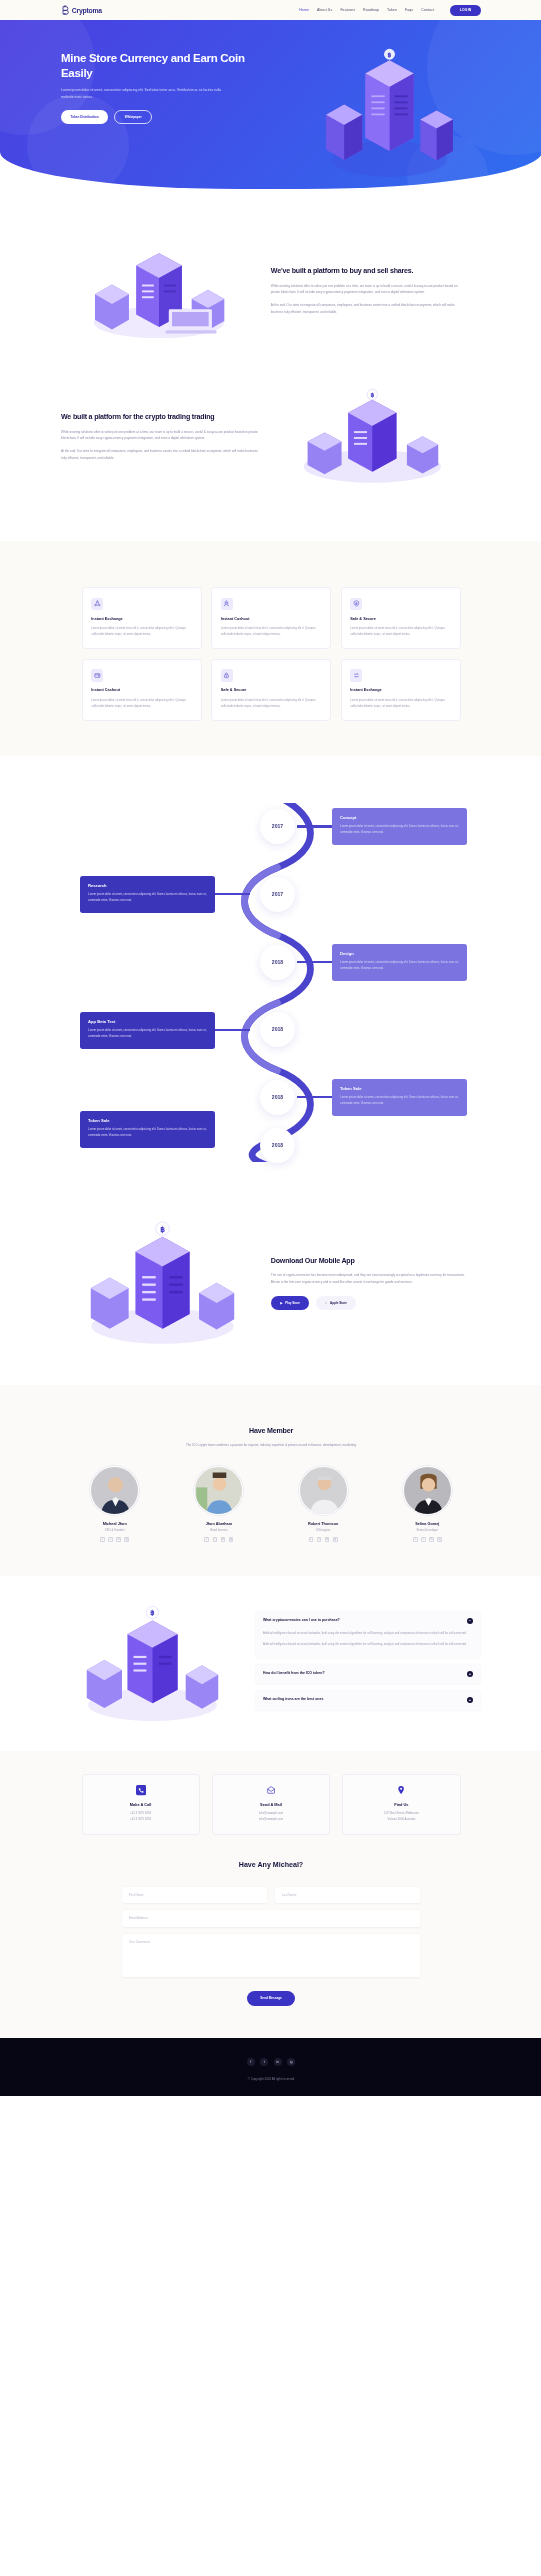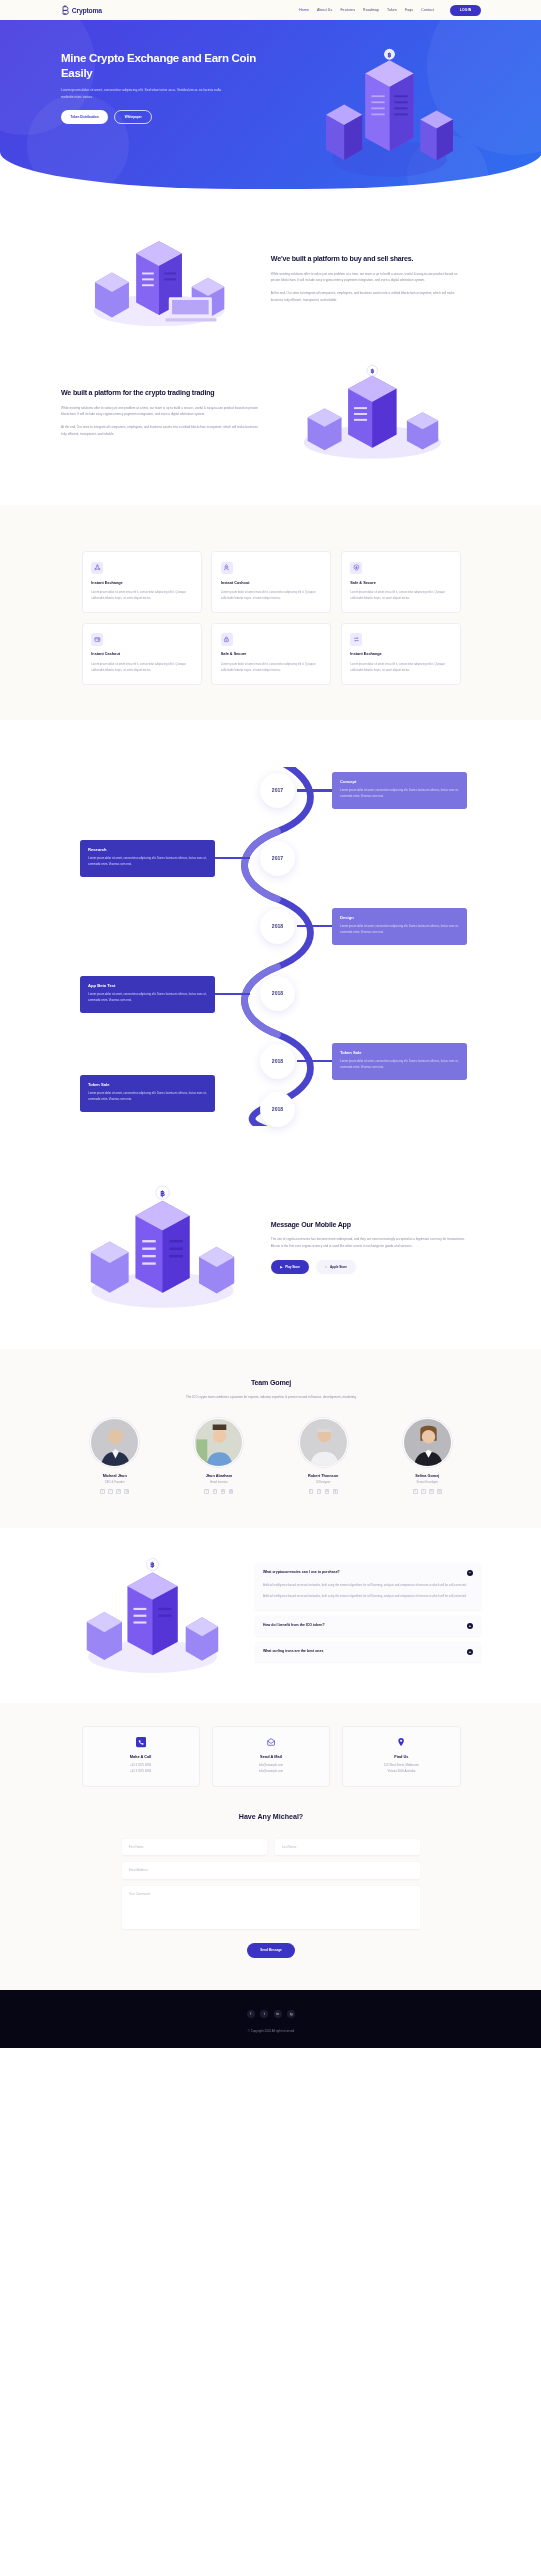--- a/index.html
+++ b/index.html
@@ -54,21 +54,21 @@
     background:#fff;color:#3a33c4;font-size:3.1px;font-weight:700;border:none;
     border-radius:13.5px;padding:4.1px 9.5px;cursor:pointer;
   }
   .btn-outline{
     background:transparent;color:#fff;font-size:3.1px;font-weight:700;
     border:0.7px solid rgba(255,255,255,.75);border-radius:13.5px;padding:4.1px 9.5px;cursor:pointer;
   }
   .hero-right{flex:1;position:relative;}
 
   
-  .sec{width:420px;margin:0 auto;}
+  .sec{width:420px;margin:12px auto;}
   .sec-title{font-size:7.1px;font-weight:700;letter-spacing:-0.2px;line-height:1.35;color:#15123c;}
   .sec-body{font-size:3.1px;color:#8d8da8;line-height:2.15;margin-top:6.1px;}
 
   
   .about1{display:flex;align-items:center;padding:41px 0 20.3px;}
   .about1 .art{width:203px;height:98px;position:relative;}
   .about1 .txt{width:203px;padding-left:6.8px;}
 
   
   .about2{display:flex;align-items:center;padding:13.5px 0 41px;}
@@ -233,21 +233,21 @@
     </div>
   </div>
 
   <section class="hero">
     <span class="blob b1"></span>
     <span class="blob b2"></span>
     <span class="blob b3"></span>
     <span class="blob b4"></span>
     <div class="hero-inner">
       <div class="hero-left">
-        <h1 class="hero-title">Mine Crypto Exchange and Earn Coin Easily</h1>
+        <h1 class="hero-title">Mine Store Currency and Earn Coin Easily</h1>
         <p class="hero-sub">Lorem ipsum dolor sit amet, consectetur adipiscing elit. Sed vitae tortor arcu. Vestibulum ac ex lacinia nulla molestie nunc varius.</p>
         <div class="hero-btns">
           <button class="btn-light">Token Distributtion</button>
           <button class="btn-outline">Whitepaper</button>
         </div>
       </div>
       <div class="hero-right">
         <svg viewBox="0 0 300 230" width="203" height="139" style="position:absolute;right:-10.2px;top:-4.1px;">
           <ellipse cx="150" cy="185" rx="95" ry="30" fill="#3f4fe0" opacity=".45"></ellipse>
 
@@ -478,39 +478,39 @@
           <rect x="160" y="106" width="20" height="3.5" fill="#3a22ae" opacity=".65"></rect>
           <polygon points="72,86 100,102 100,146 72,162 44,146 44,102" fill="#9b86f5"></polygon>
           <polygon points="72,86 100,102 72,118 44,102" fill="#d6cbff"></polygon>
           <polygon points="230,94 256,109 256,148 230,163 204,148 204,109" fill="#9b86f5"></polygon>
           <polygon points="230,94 256,109 230,124 204,109" fill="#d6cbff"></polygon>
           <circle cx="150" cy="14" r="10" fill="#fff" stroke="#ddd6ff"></circle>
           <text x="150" y="19" font-size="11" font-weight="700" fill="#3a33c4" text-anchor="middle" font-family="Liberation Sans, sans-serif">฿</text>
         </svg>
       </div>
       <div class="app-txt">
-        <h2 class="sec-title">Message Our Mobile App</h2>
+        <h2 class="sec-title">Download Our Mobile App</h2>
         <p class="sec-body">The use of crypto-currencies has become more widespread, and they are now increasingly accepted as a legitimate currency for transactions. Bitcoin is the first ever cryptocurrency and is used like other assets in exchange for goods and services.</p>
         <div class="app-btns">
           <button class="store-dark">
             <span>▶</span>
             <span>Play Store</span>
           </button>
           <button class="store-light">
             <span></span>
             <span>Apple Store</span>
           </button>
         </div>
       </div>
     </div>
   </section>
 
   <section class="team">
     <div class="sec team-head">
-      <h2 class="sec-title">Team Gomej</h2>
+      <h2 class="sec-title">Have Member</h2>
       <p class="sec-body">The ICO crypto team combines a passion for esports, industry expertise &amp; proven record in finance, development, marketing</p>
     </div>
     <div class="team-grid">
 
       <div class="member">
         <div class="m-photo">
           <svg viewBox="0 0 72 72" width="49" height="49">
               <rect width="72" height="72" fill="#c9c9cd"></rect>
               <circle cx="36" cy="26" r="11" fill="#e3c3a5"></circle>
               <path d="M14 72c2-17 10-24 22-24s20 7 22 24z" fill="#26304a"></path>

